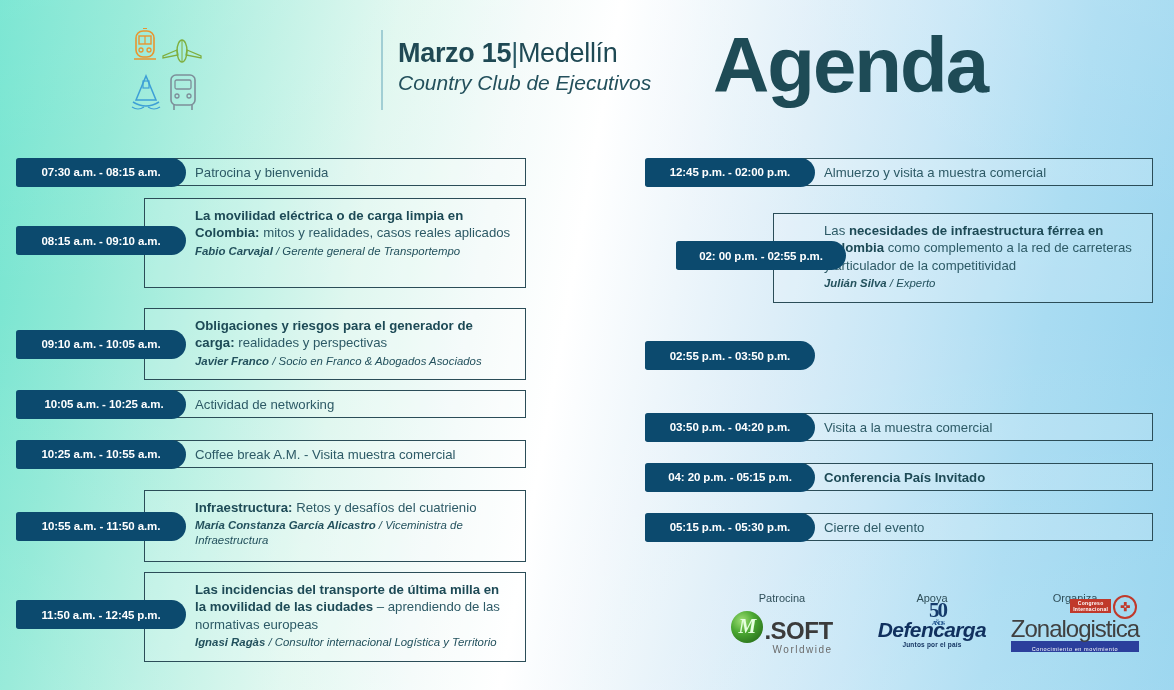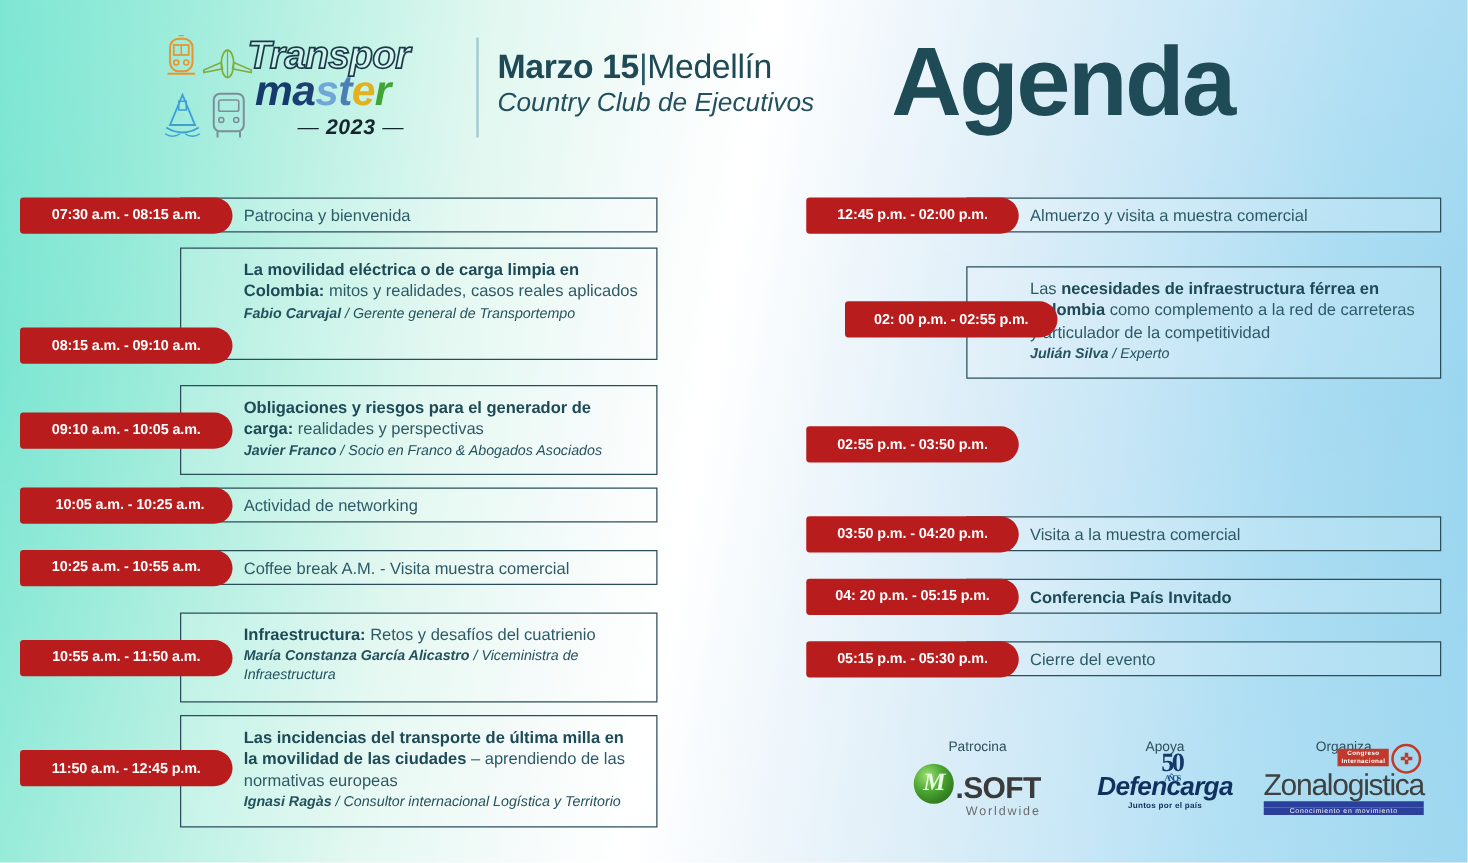--- a/index.html
+++ b/index.html
@@ -77,21 +77,21 @@
     position:absolute; right:0; top:0;
     border:1.3px solid #2b4d58;
     background:rgba(255,255,255,0.16);
     box-sizing:border-box;
   }
   .card-inner { padding:8px 12px 8px 50px; }
 
   .pill {
     position:absolute; left:0;
     height:29px;
-    background:#b91c1c;
+    background:#0c4a6e;
     border-radius:3px 16px 16px 3px;
     display:flex; align-items:center; justify-content:center;
     color:#ffffff; font-size:11.5px; font-weight:bold;
     letter-spacing:-0.1px;
     z-index:5;
     white-space:nowrap;
     padding:0 10px;
   }
   .col-left .pill  { width:170px; }
   .col-right .pill { width:170px; }
@@ -188,25 +188,20 @@
       <svg style="left:38px;top:44px;" width="34" height="42" viewBox="0 0 34 42">
         <rect x="5" y="3" width="24" height="30" rx="5" fill="none" stroke="#7d8e99" stroke-width="1.6"></rect>
         <rect x="9" y="8" width="16" height="9" rx="1.5" fill="none" stroke="#7d8e99" stroke-width="1.3"></rect>
         <circle cx="11" cy="24" r="2" fill="none" stroke="#7d8e99" stroke-width="1.3"></circle>
         <circle cx="23" cy="24" r="2" fill="none" stroke="#7d8e99" stroke-width="1.3"></circle>
         <line x1="8" y1="33" x2="8" y2="38" stroke="#7d8e99" stroke-width="1.6"></line>
         <line x1="26" y1="33" x2="26" y2="38" stroke="#7d8e99" stroke-width="1.6"></line>
       </svg>
     </div>
 
-    <div class="tm-word">
-      <div class="tm-transpor">Transpor</div>
-      <div class="tm-master" id="masterWord"><span style="color: rgb(21, 58, 107);">m</span><span style="color: rgb(27, 63, 112);">a</span><span style="color: rgb(111, 167, 216);">s</span><span style="color: rgb(74, 127, 181);">t</span><span style="color: rgb(226, 178, 30);">e</span><span style="color: rgb(63, 165, 53);">r</span></div>
-      <div class="tm-year"><span class="dash">—</span> <span>2023</span> <span class="dash">—</span></div>
-    </div>
   </div>
 
   <div class="divider-v"></div>
 
   <div class="event-info">
     <div class="event-line1">
       <b>Marzo 15</b><span class="bar">|</span><span class="city">Medellín</span>
     </div>
     <div class="event-line2">Country Club de Ejecutivos</div>
   </div>
@@ -223,21 +218,21 @@
       </div>
       <div class="pill" style="top: -0.5px;">07:30 a.m. - 08:15 a.m.</div>
     </div>
     <div class="row" style="position: absolute; left: 0px; top: 40px; width: 100%; height: 90px;">
       <div class="card" style="height: 90px; width: calc(100% - 128px);">
         <div class="card-inner">
           <div class="topic"><b>La movilidad eléctrica o de carga limpia en Colombia:</b><span> mitos y realidades, casos reales aplicados</span></div>
           <div class="speaker"><b>Fabio Carvajal</b><span class="sep"> / Gerente general de Transportempo</span></div>
         </div>
       </div>
-      <div class="pill" style="top: 28px; margin-top: 36px;">08:15 a.m. - 09:10 a.m.</div>
+      <div class="pill" style="top: 28px;">08:15 a.m. - 09:10 a.m.</div>
     </div>
     <div class="row" style="position: absolute; left: 0px; top: 150px; width: 100%; height: 72px;">
       <div class="card" style="height: 72px; width: calc(100% - 128px);">
         <div class="card-inner">
           <div class="topic"><b>Obligaciones y riesgos para el generador de carga:</b><span> realidades y perspectivas</span></div>
           <div class="speaker"><b>Javier Franco</b><span class="sep"> / Socio en Franco &amp; Abogados Asociados</span></div>
         </div>
       </div>
       <div class="pill" style="top: 21.5px;">09:10 a.m. - 10:05 a.m.</div>
     </div>

